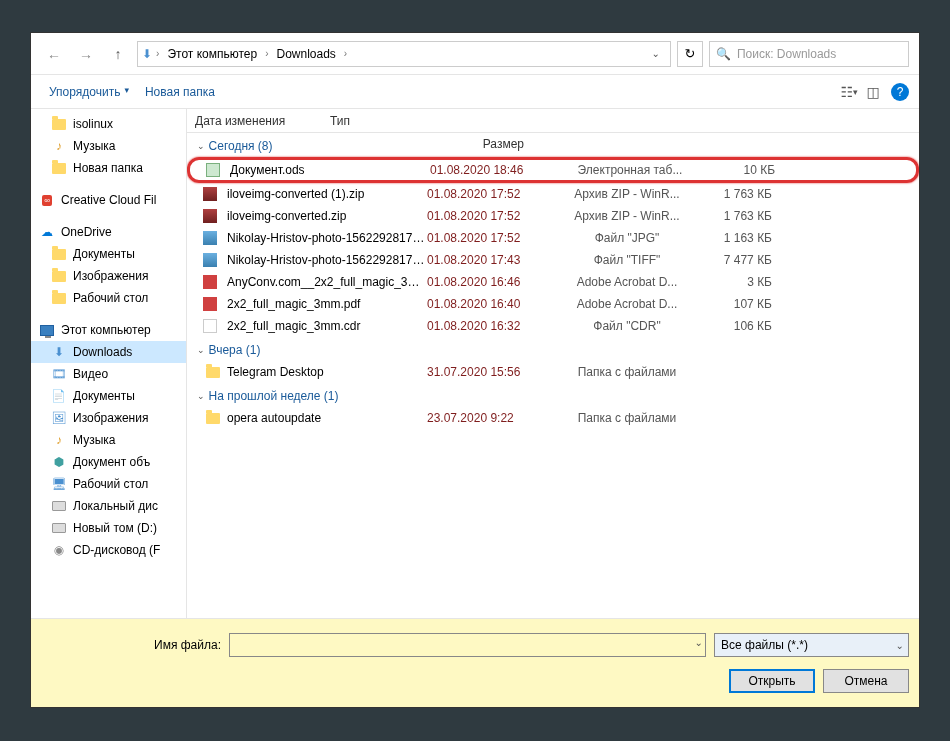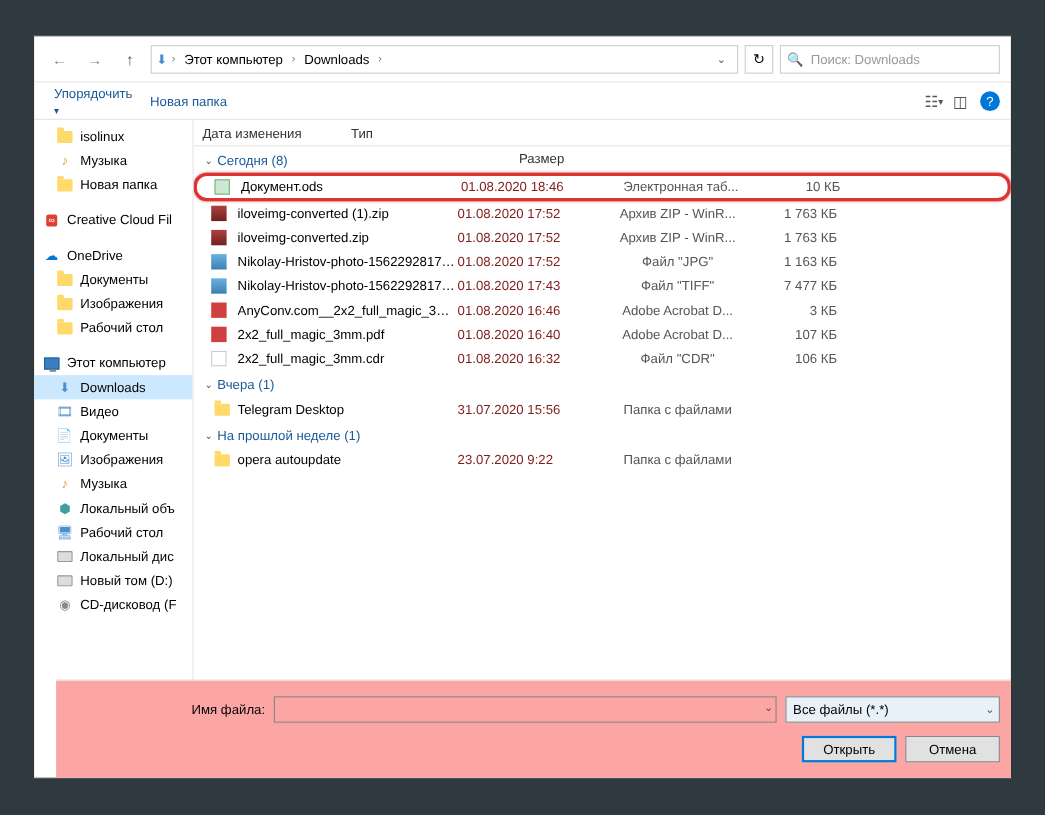--- a/index.html
+++ b/index.html
@@ -13,26 +13,26 @@
 .navrow { height: 42px; display:flex; align-items:center; padding: 6px 10px; gap:6px; border-bottom:1px solid #e5e5e5; }
 .navbtn { width:26px; height:26px; display:flex; align-items:center; justify-content:center; color:#888; font-size:14px; cursor:pointer; }
 .navbtn.enabled { color:#555; }
 .pathbox { flex:1; height:26px; border:1px solid #ccc; display:flex; align-items:center; padding:0 4px; font-size:12px; gap:2px; }
 .pathbox .seg { padding:0 4px; cursor:pointer; }
 .pathbox .chev { color:#777; padding:0 2px; font-size:10px; }
 .pathbox .arrow-dn { margin-left:auto; padding:0 6px; color:#555; font-size:10px; cursor:pointer; }
 .refresh { width:26px; height:26px; border:1px solid #ccc; display:flex; align-items:center; justify-content:center; cursor:pointer; font-size:13px; }
 .searchbox { width:200px; height:26px; border:1px solid #ccc; display:flex; align-items:center; padding:0 6px; font-size:12px; color:#999; gap:6px; }
 .toolbar { height:34px; border-bottom:1px solid #e5e5e5; display:flex; align-items:center; padding:0 10px; font-size:12px; color:#1a5a99; }
-.toolbar .tb-item { padding:4px 8px; cursor:pointer; display:flex; gap:4px;flex-direction:column; }
+.toolbar .tb-item { padding:4px 8px; cursor:pointer; display:flex; gap:4px; }
 .toolbar .spacer { flex:1; }
 .toolbar .tb-icon { width:24px; height:24px; display:flex; align-items:center; justify-content:center; cursor:pointer; color:#555; font-size:14px; }
 .toolbar .help { width:18px; height:18px; border-radius:50%; background:#0078d7; color:#fff; display:flex; align-items:center; justify-content:center; font-size:12px; margin-left:6px; cursor:pointer; }
 .body { flex:1; display:flex; overflow:hidden; }
-.sidebar { width:145px; border-right:1px solid #e5e5e5; overflow-y:auto; font-size:12px; padding:4px 0; }
+.sidebar { width:156px; border-right:1px solid #e5e5e5; overflow-y:auto; font-size:12px; padding:4px 0; }
 .sb-item { display:flex; align-items:center; gap:6px; padding:3px 4px 3px 20px; cursor:pointer; white-space:nowrap; overflow:hidden; }
 .sb-item.selected { background:#cce8ff; }
 .sb-item .fico { width:16px; height:16px; flex-shrink:0; display:flex; align-items:center; justify-content:center; font-size:12px; }
 .sb-item.top { padding-left:8px; }
 .sb-spacer { height:10px; }
 .folder-ico { background:#ffd96a; border-radius:1px; width:14px; height:11px; position:relative; }
 .folder-ico::before { content:""; position:absolute; top:-3px; left:0; width:6px; height:3px; background:#ffd96a; border-radius:1px 1px 0 0; }
 .main { flex:1; display:flex; overflow:hidden; }
 .filelist { flex:1; overflow:auto; font-size:12px; }
 .headers { display:flex; border-bottom:1px solid #e5e5e5; height:24px; align-items:center; color:#333; }
@@ -44,21 +44,21 @@
 .group-hdr { display:flex; align-items:center; padding:6px 4px 4px 10px; color:#1a5a99; cursor:pointer; gap:4px; }
 .group-hdr .chev { font-size:9px; color:#555; }
 .file-row { display:flex; align-items:center; height:22px; padding-left:18px; cursor:pointer; }
 .file-row.highlighted { border:3px solid #d33; border-radius:12px; height:26px; box-shadow: 0 0 2px #d33; }
 .file-row .fico { width:16px; height:16px; margin-right:6px; flex-shrink:0; display:flex; align-items:center; justify-content:center; font-size:11px; }
 .file-row .fname { width:200px; overflow:hidden; text-overflow:ellipsis; white-space:nowrap; }
 .file-row .fdate { width:135px; color:#7f1d1d; }
 .file-row .ftype { width:130px; color:#555; overflow:hidden; text-overflow:ellipsis; white-space:nowrap;text-align:center; }
 .file-row .fsize { width:80px; text-align:right; color:#555; }
 .preview { width:95px; border-left:1px solid #e5e5e5; display:flex; align-items:center; justify-content:center; font-size:11px; color:#666; text-align:center; padding:4px; }
-.footer { border-top:1px solid #e5e5e5; padding:14px 10px 14px 10px; background:#fca5a5;margin-left:20px; }
+.footer { border-top:1px solid #e5e5e5; padding:14px 10px 14px 10px; background:#fef9c3; }
 .fname-row { display:flex; align-items:center; gap:8px; margin-bottom:12px; }
 .fname-row .lbl { width:180px; text-align:right; font-size:12px; }
 .fname-row .input { flex:1; height:24px; border:1px solid #888; padding:0 4px; position:relative; }
 .fname-row .input .dd { position:absolute; right:2px; top:3px; font-size:10px; color:#555; cursor:pointer; }
 .fname-row .filter { width:195px; height:24px; border:1px solid #888; font-size:12px; padding:0 6px; display:flex; align-items:center; position:relative; background:#e8f0f8; }
 .fname-row .filter .dd { position:absolute; right:4px; font-size:10px; color:#555; cursor:pointer; }
 .btn-row { display:flex; justify-content:flex-end; gap:8px; }
 .btn { width:86px; height:24px; border:1px solid #888; background:#e1e1e1; font-size:12px; cursor:pointer; display:flex; align-items:center; justify-content:center; }
 .btn.primary { border:2px solid #0078d7; }
 .ico-ods { background:#cde8d0; border:1px solid #7ab07e; }
@@ -195,21 +195,21 @@
         <div class="sb-item">
           <span class="fico">
             <span style="color:#e0a030">♪</span>
           </span>
           <span>Музыка</span>
         </div>
         <div class="sb-item">
           <span class="fico">
             <span style="color:#40a0a0">⬢</span>
           </span>
-          <span>Локальный объ</span>
+          <span>Документ объ</span>
         </div>
         <div class="sb-item">
           <span class="fico">
             <span style="color:#4a90d0">🖥</span>
           </span>
           <span>Рабочий стол</span>
         </div>
         <div class="sb-item">
           <span class="fico">
             <div class="drive-ico"></div>

